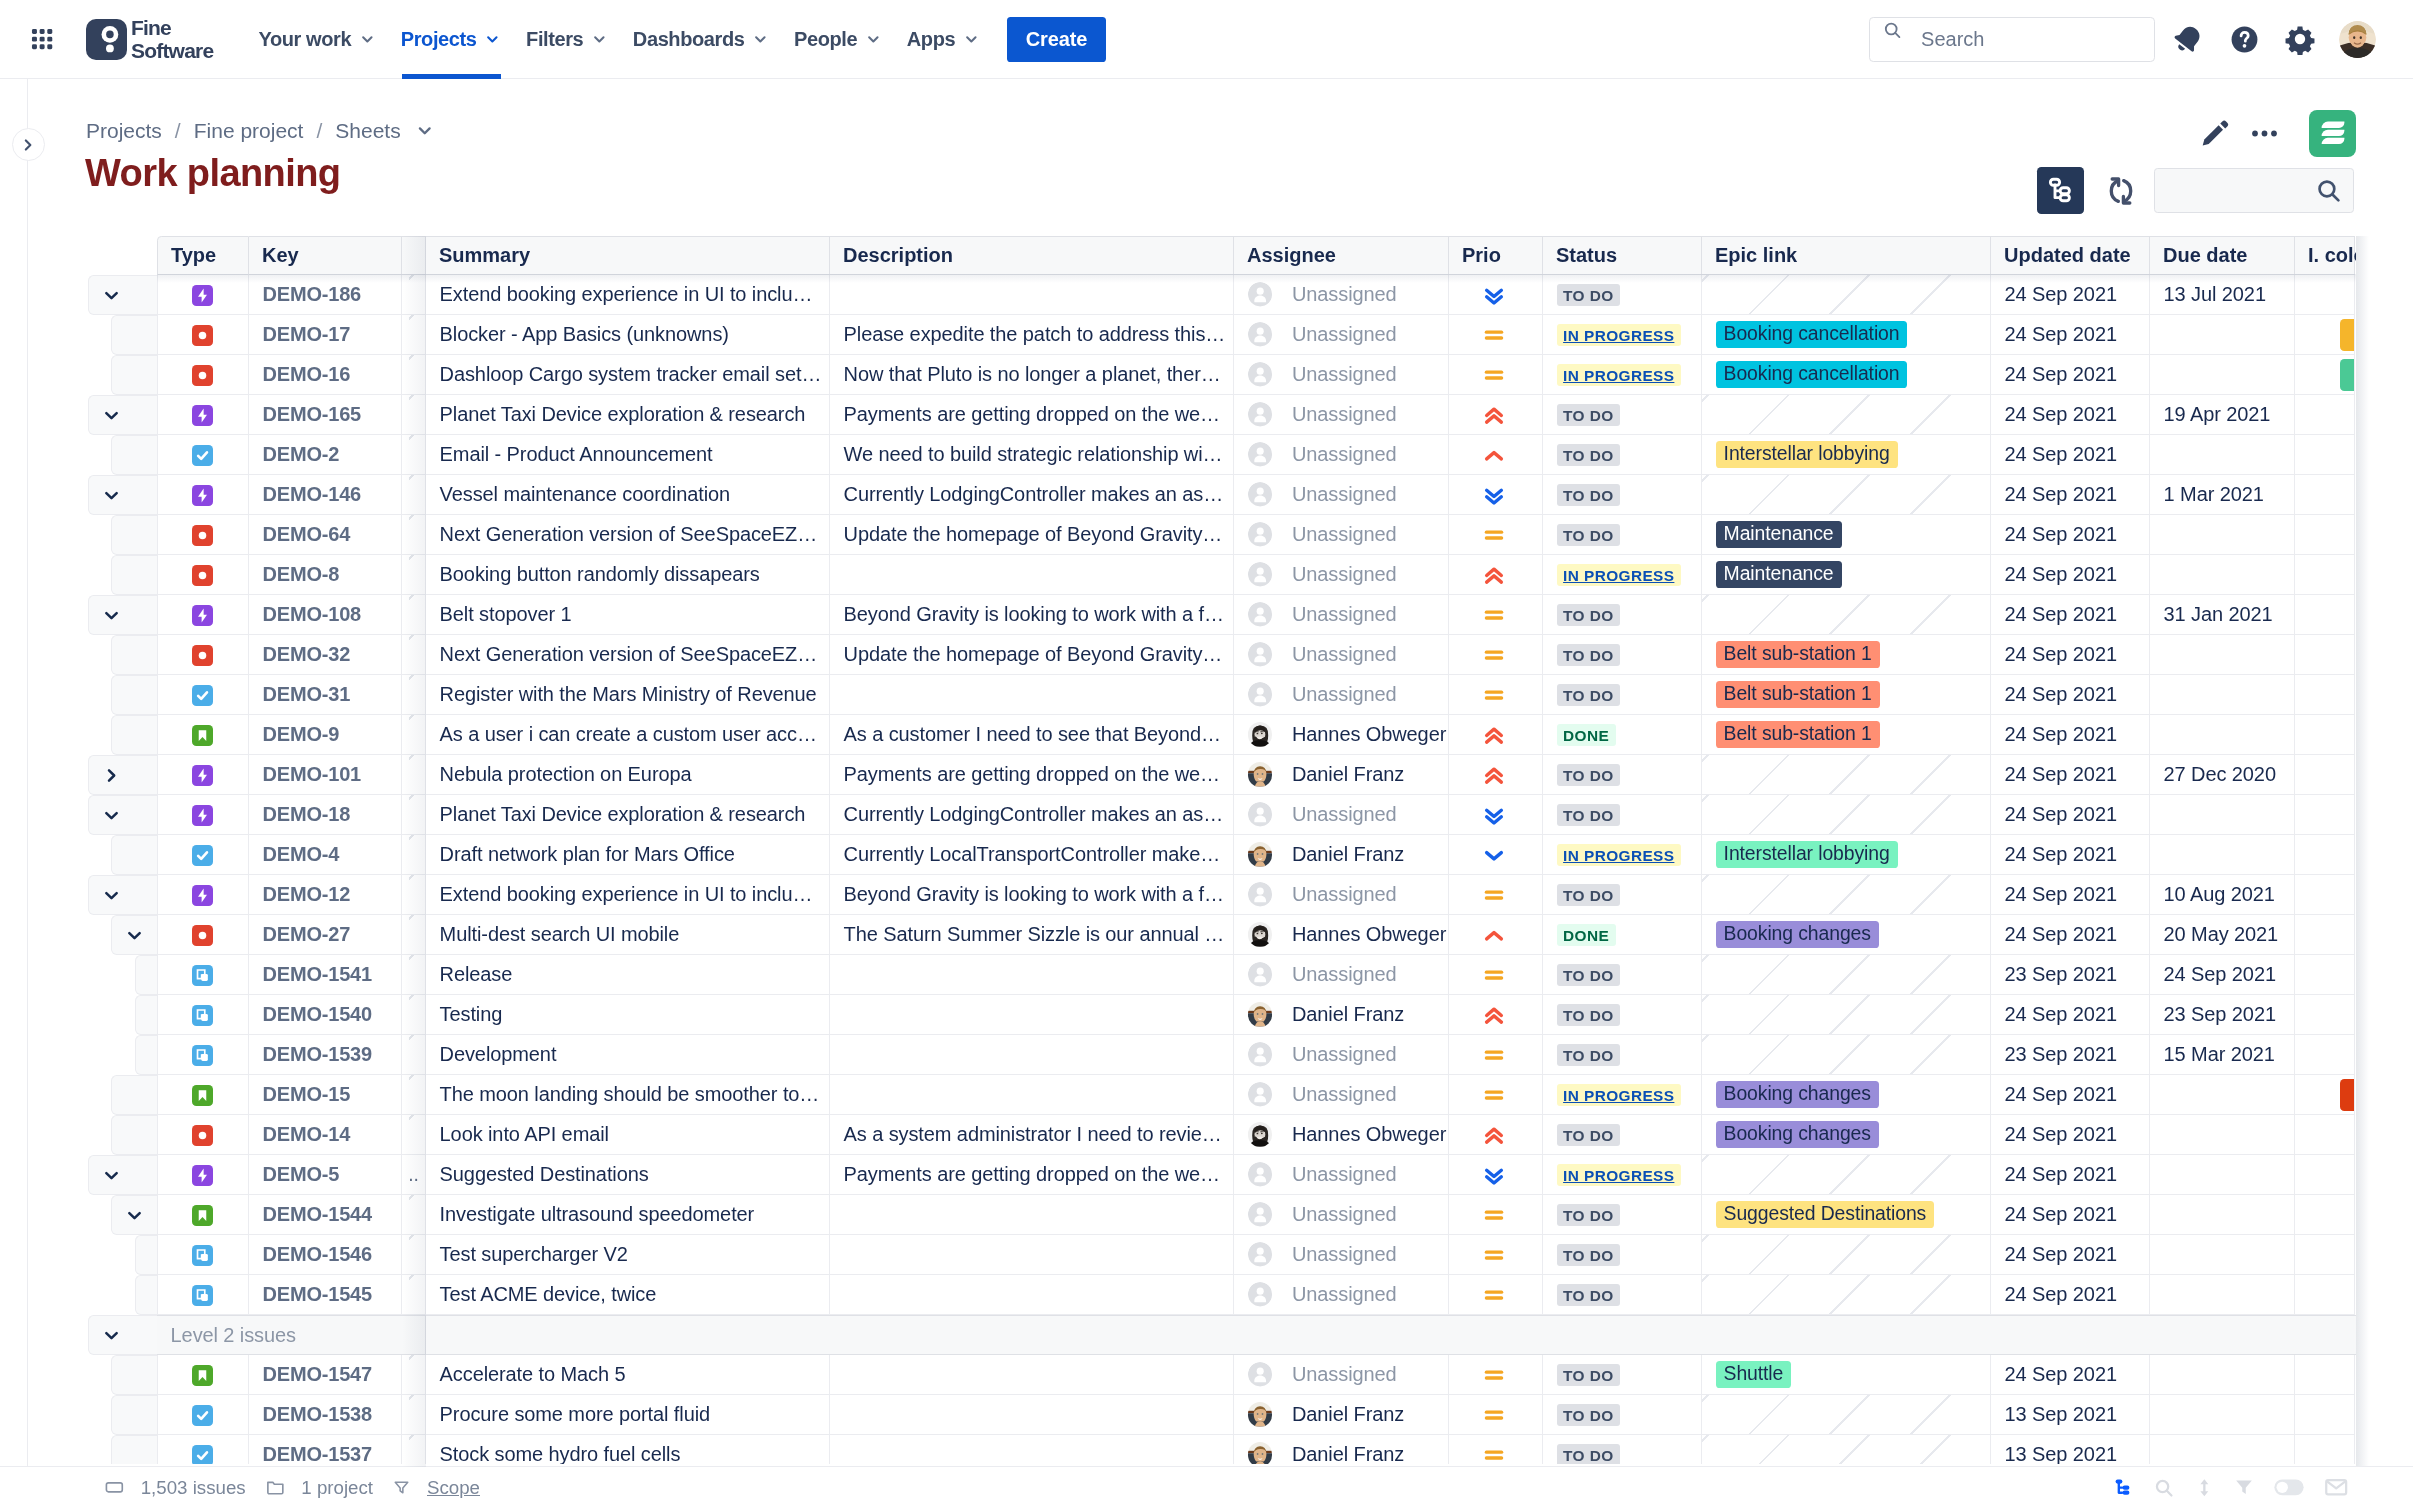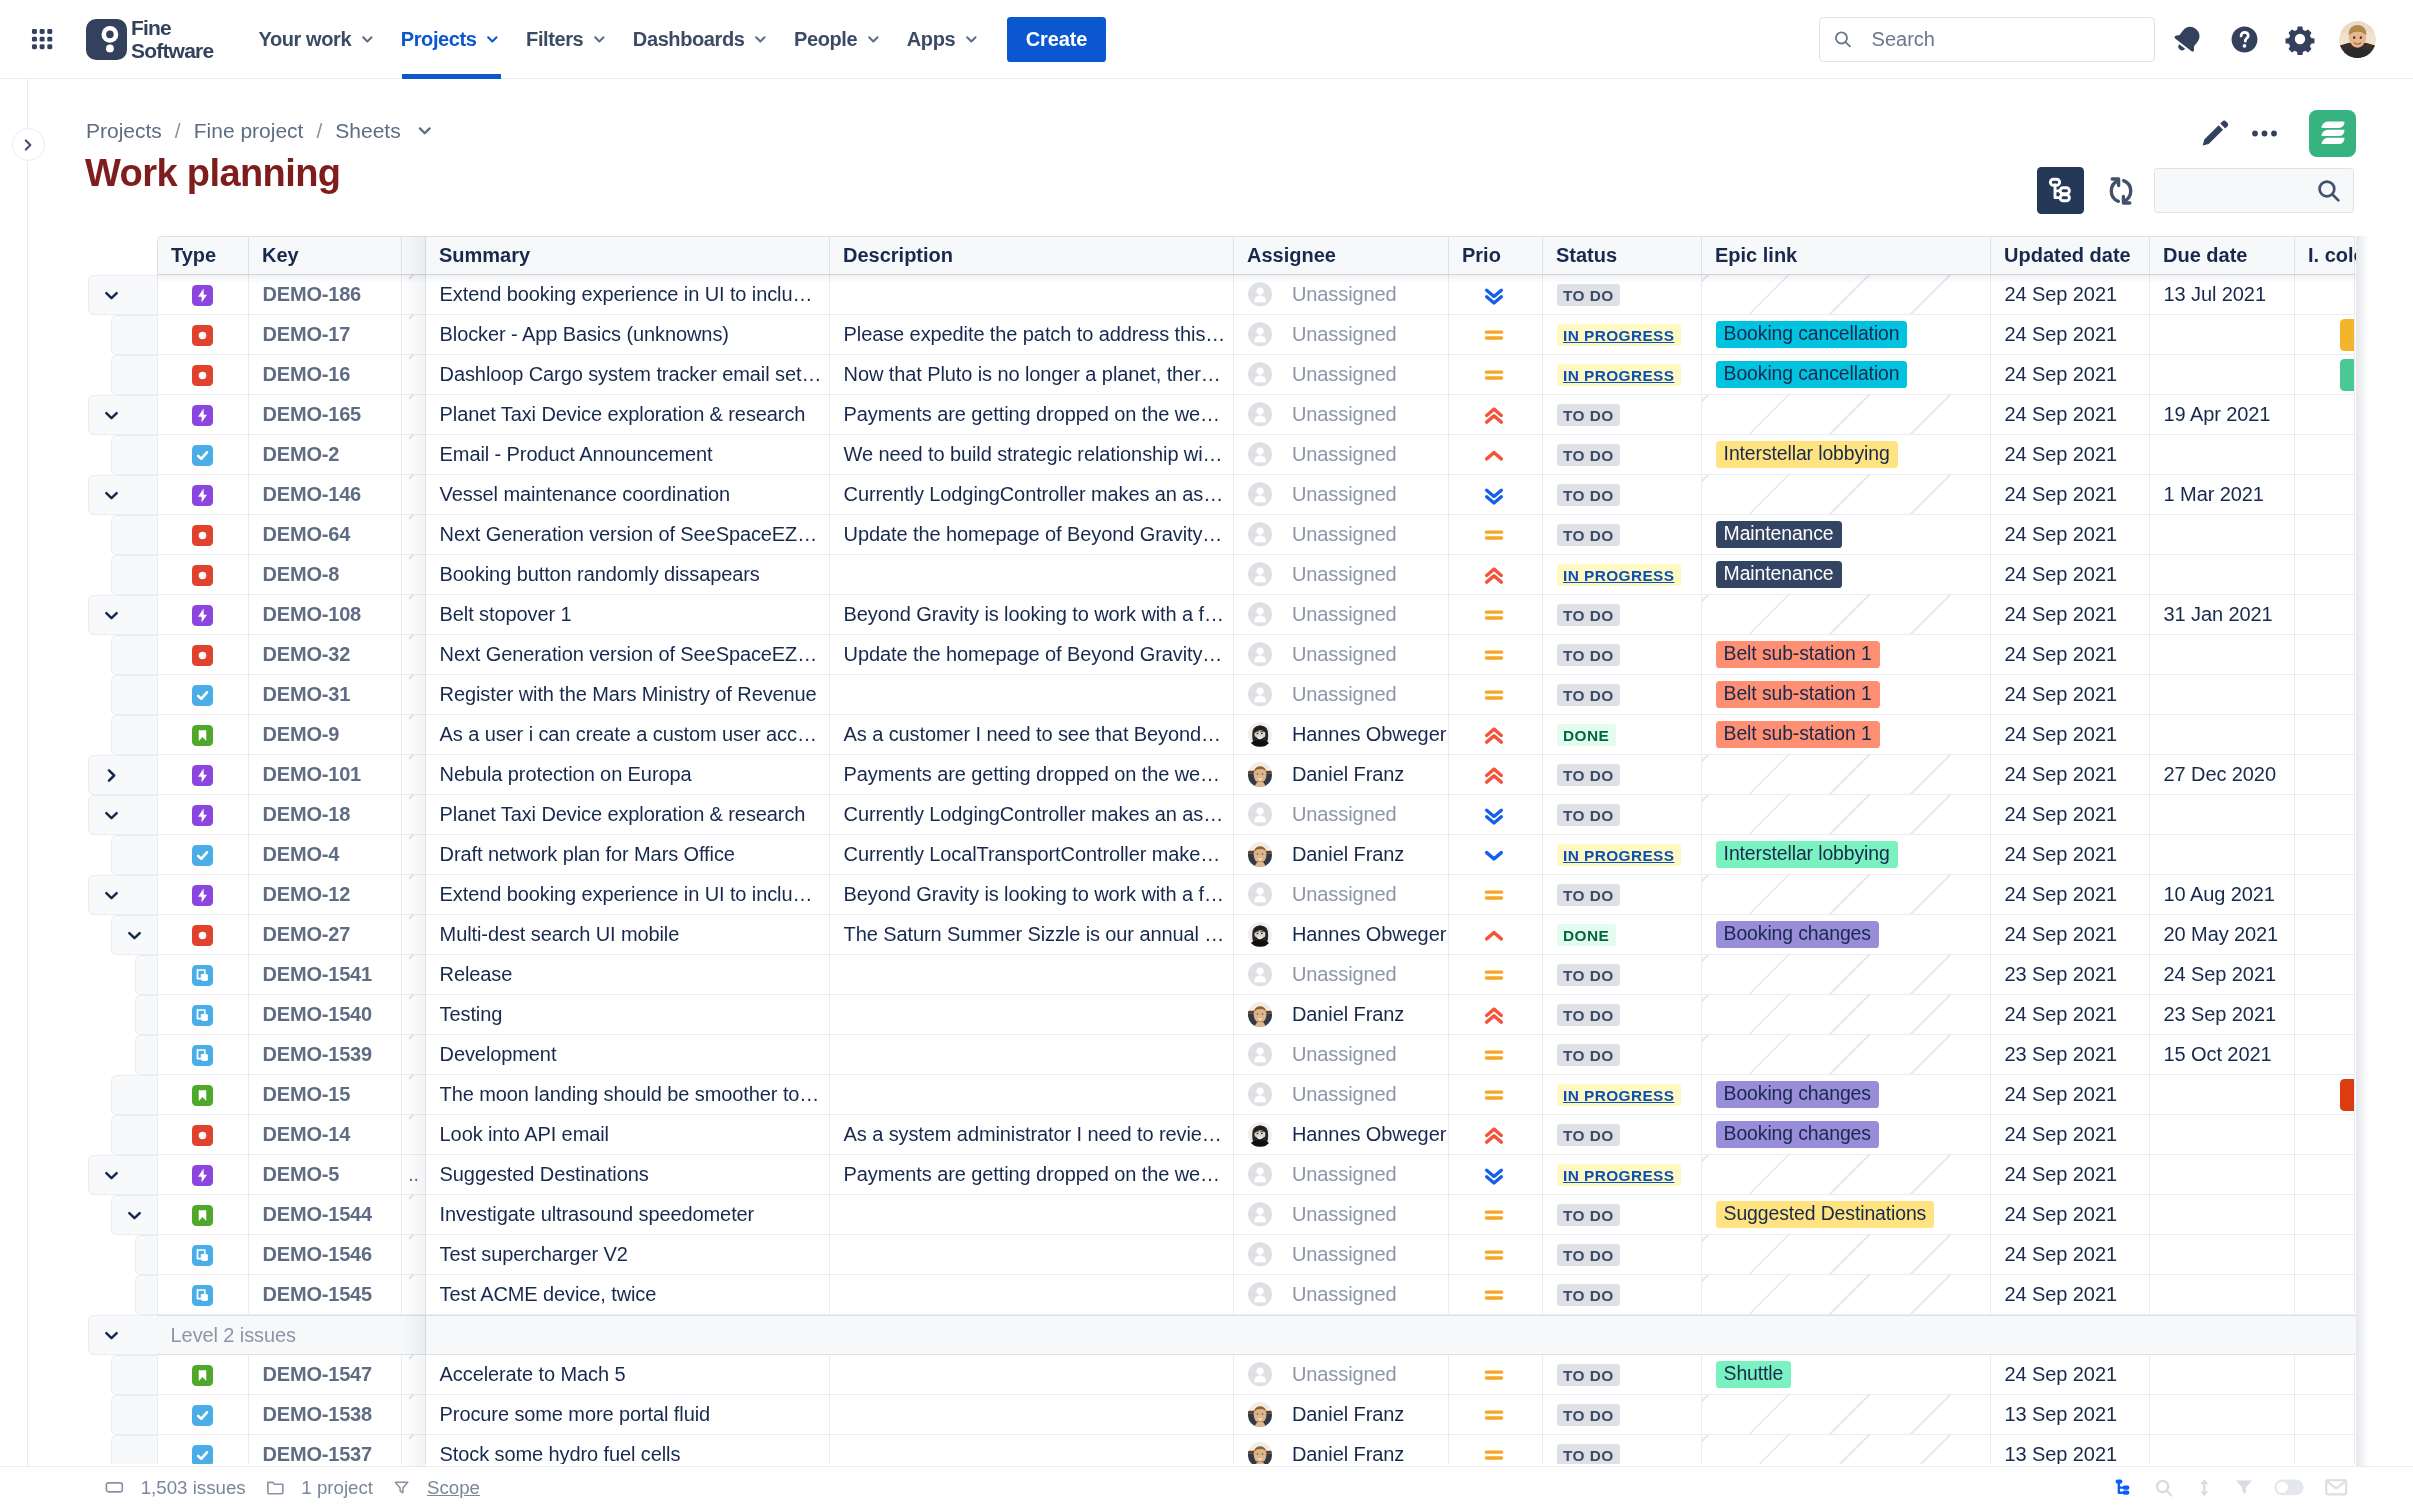--- a/index.html
+++ b/index.html
@@ -19,22 +19,22 @@
   .navitems { display:flex; align-items:center; margin-left:33px; height:79px; }
   .navitem { display:flex; align-items:center; gap:6.5px; padding:0 12.2px; height:79px;
              font-size:20px; color:#3C4B64; font-weight:700; cursor:pointer; position:relative;
              letter-spacing:-0.4px;}
   .navitem.active { color:#0C56D0; }
   .navitem .ul { position:absolute; left:13px; right:13px; bottom:0; height:4.3px; background:#0C56D0; }
   .create-btn { margin-left:14.4px; background:#0B57D0; color:#fff; border:none; border-radius:3.6px;
                 height:45px; padding:0 18.7px; font-size:20px; font-weight:700; cursor:pointer;
                 font-family:"Liberation Sans",sans-serif; letter-spacing:-0.1px;}
   .right-tools { position:absolute; right:37px; display:flex; align-items:center; }
-  .searchbox { width:336px; height:45px; border:1.4px solid #DFE1E6; border-radius:4.3px;
-               display:flex; align-items:center; gap:16px; padding:0 12.2px; background:#fff; }
+  .searchbox { width:286px; height:45px; border:1.4px solid #DFE1E6; border-radius:4.3px;
+               display:flex; gap:16px; padding:0 12.2px; background:#fff; }
   .searchbox input { border:none; outline:none; font-size:20px; color:#42526E; width:100%;
                      font-family:"Liberation Sans",sans-serif; background:transparent; }
   .searchbox input::placeholder { color:#6B778C; opacity:1; }
   .icon-btn { width:46px; height:46px; display:flex; align-items:center; justify-content:center;
               border-radius:50%; cursor:pointer; margin-left:10px; }
   .avatar { width:37px; height:37px; border-radius:50%; overflow:hidden; margin-left:16px;
             cursor:pointer; flex:none; }
 
   .page { position:relative; height:1429px; background:#fff; }
   .sidebar-edge { position:absolute; left:27px; top:0; height:1429px; width:1.4px; background:#EBECF0; }
@@ -1183,21 +1183,21 @@
             </td>
             <td style="padding-left:32px;">
               <svg width="26" height="26" viewBox="0 0 24 24" fill="none">
                 <path d="M5.0 9.4 H19.0" stroke="#F5A623" stroke-width="3.1" stroke-linecap="round"></path>
                 <path d="M5.0 14.8 H19.0" stroke="#F5A623" stroke-width="3.1" stroke-linecap="round"></path>
               </svg>
             </td>
             <td><span class="lozenge lz-todo">TO DO</span></td>
             <td class="hatch"></td>
             <td>23 Sep 2021</td>
-            <td class="due-red">15 Oct 2021</td>
+            <td class="due-red">15 Mar 2021</td>
             <td></td>
           </tr>
 <tr>
             <td class="gut">
               <div class="ind">
                 <div class="indbox" style="left:111px;right:0;border-right:none;border-top-right-radius:0;border-bottom-right-radius:0;"></div>
               </div>
             </td>
             <td class="c-type" style="padding-left:34px;"><span class="ic" style="background:#4EA82A">
                 <svg width="21" height="21" viewBox="0 0 24 24">

